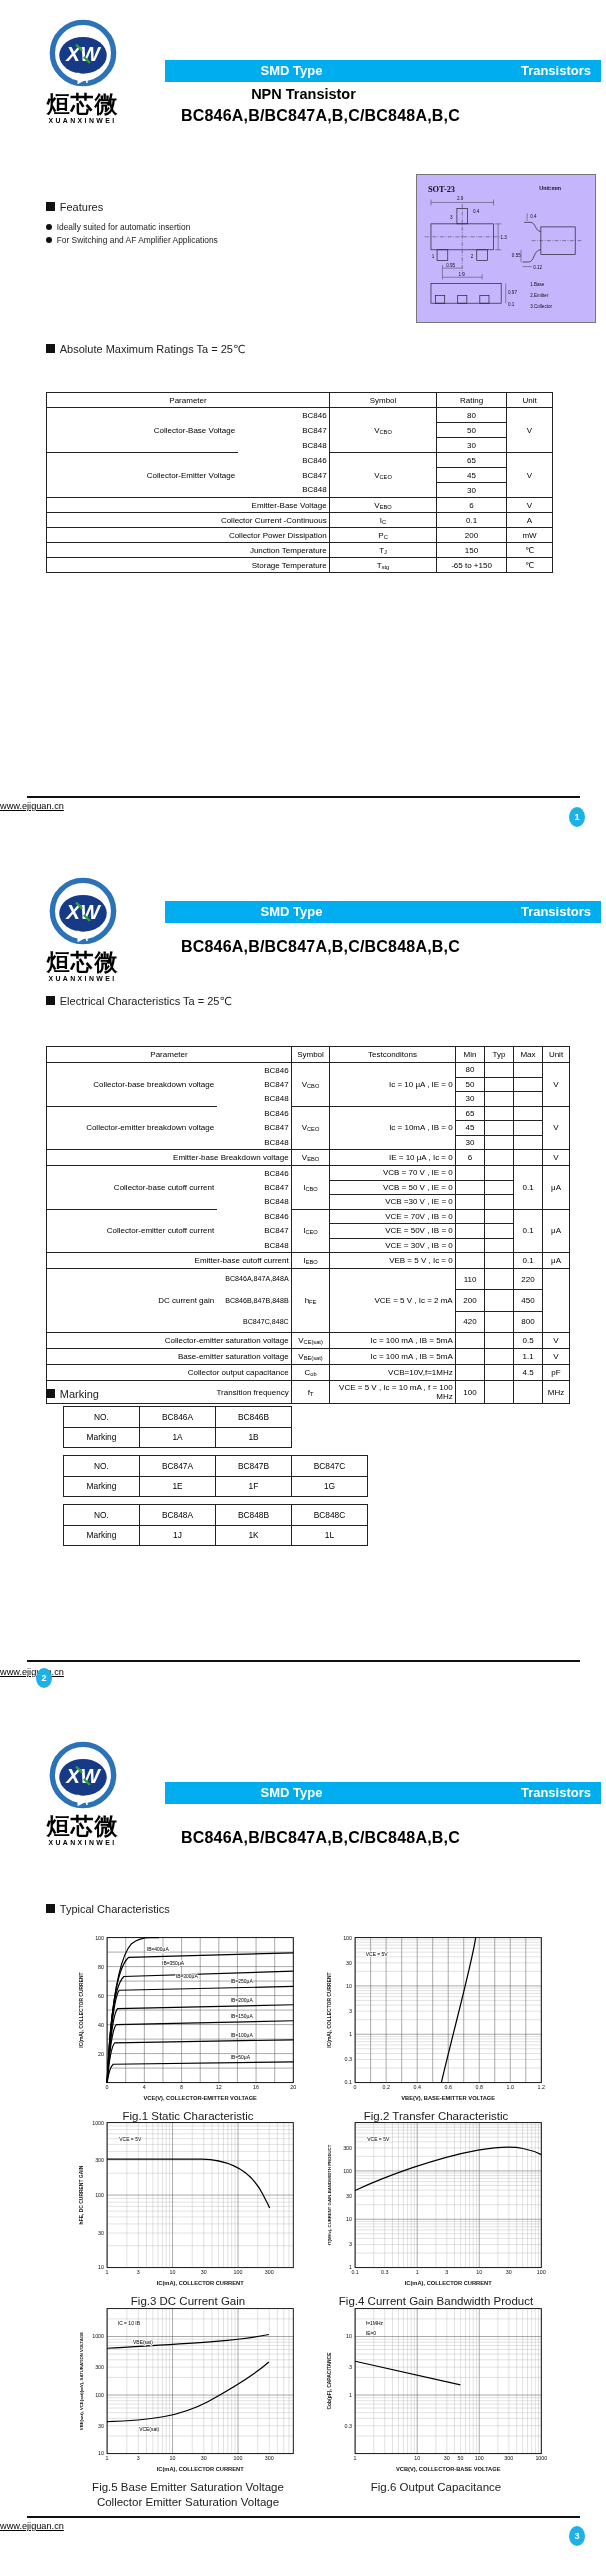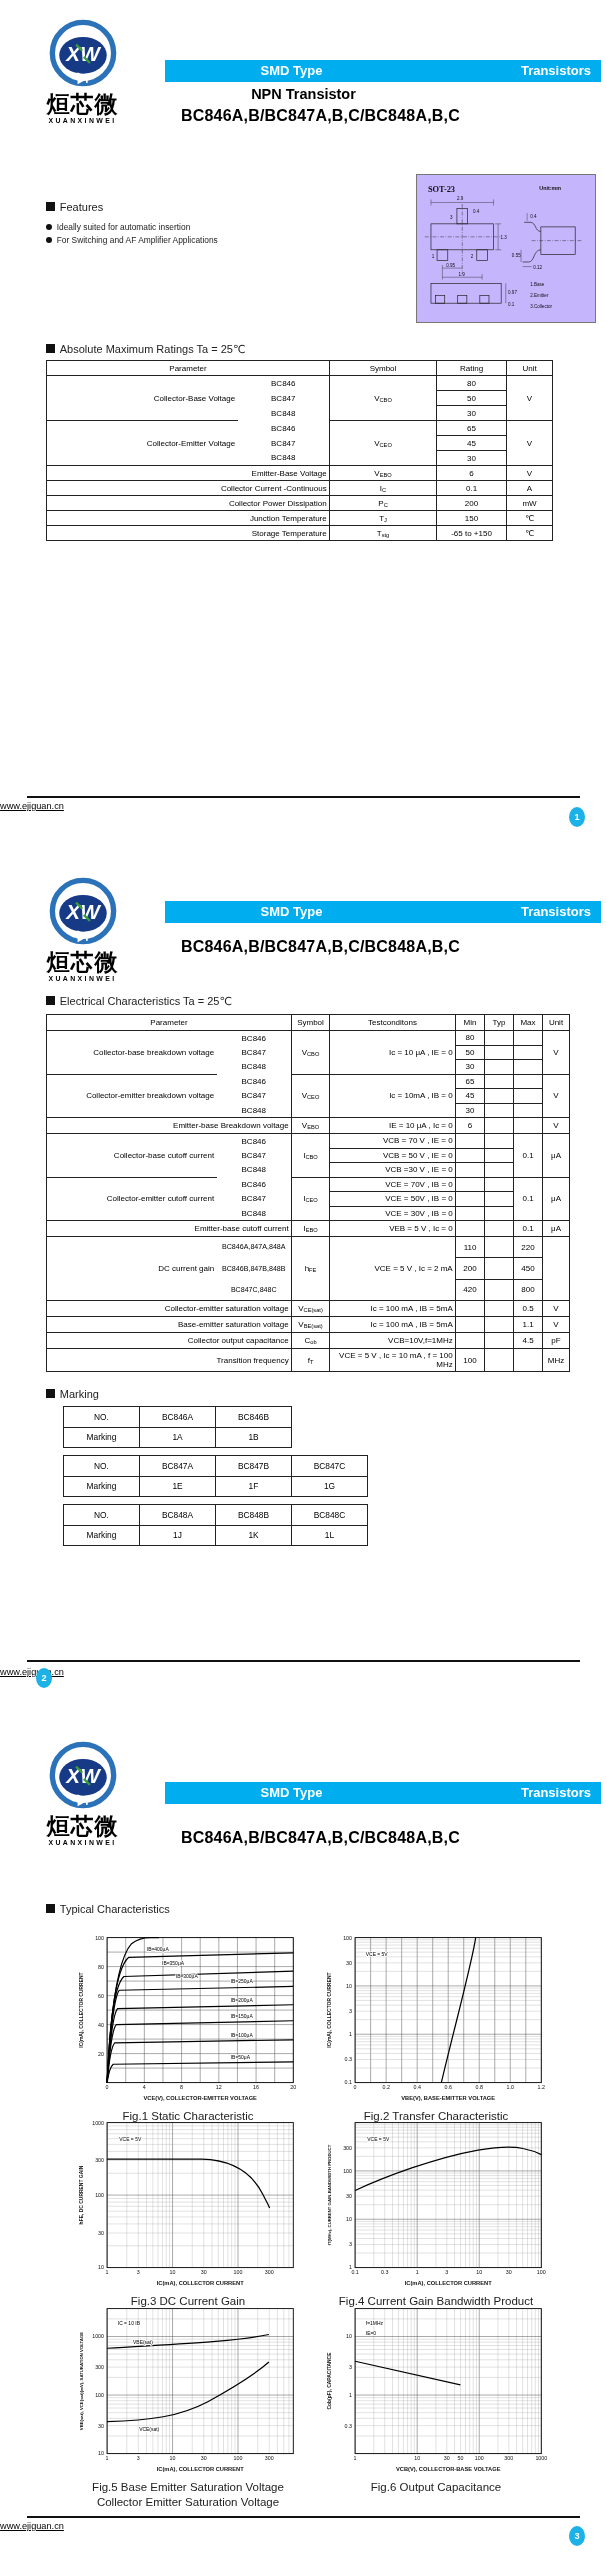--- a/index.html
+++ b/index.html
@@ -33,25 +33,25 @@
   .pkgbox{position:absolute;left:416px;top:174px;width:178px;height:147px;border:0.8px solid #777;background:#c4b5fd;}
   .pkgbox svg{width:176px;height:145px;display:block}
   .pkg-line{stroke:#222;stroke-width:.9;fill:none}
   .pkg-dash{stroke:#222;stroke-width:.6;fill:none;stroke-dasharray:5 2 1 2}
   .pkg-dim{stroke:#333;stroke-width:.6}
   .pkg-t{font-size:6px;fill:#111}
   .pkg-t2{font-size:7px;fill:#111;font-weight:bold}
 
   
   table{border-collapse:collapse;table-layout:fixed;background:#fff;}
-  .dtable{position:absolute;border:1.5px solid #111;font-size:8px;}
+  .dtable{position:absolute;border:1.5px solid #111;font-size:8px;margin-top:32px;}
   .dtable td{border:0.8px solid #222;text-align:center;padding:0 2.3px;overflow:hidden;}
   .dtable td.nm{text-align:right;padding-left:3.8px;}
   .dtable td.nbr{border-right:none;}
-  .dtable td.pt{border-left:none;border-top:none;border-bottom:none;}
+  .dtable td.pt{border-left:none;border-top:none;border-bottom:none;text-align:right;}
   .dtable .sub{font-size:5.7px;vertical-align:-0.8px;}
   #amr{left:46px;top:360px;width:507px;}
   #amr tr{height:15px}
   #ec{left:46px;top:151px;width:523px;font-size:8px;}
   #ec tr{height:14.5px}
   #ec tr.r21{height:16px}
   #ec tr.r28{height:21.4px}
   #ec tr.r30{height:23px}
   #ec td.small{font-size:7.1px;}
   .mk{position:absolute;border:1.5px solid #111;font-size:8.4px;}

